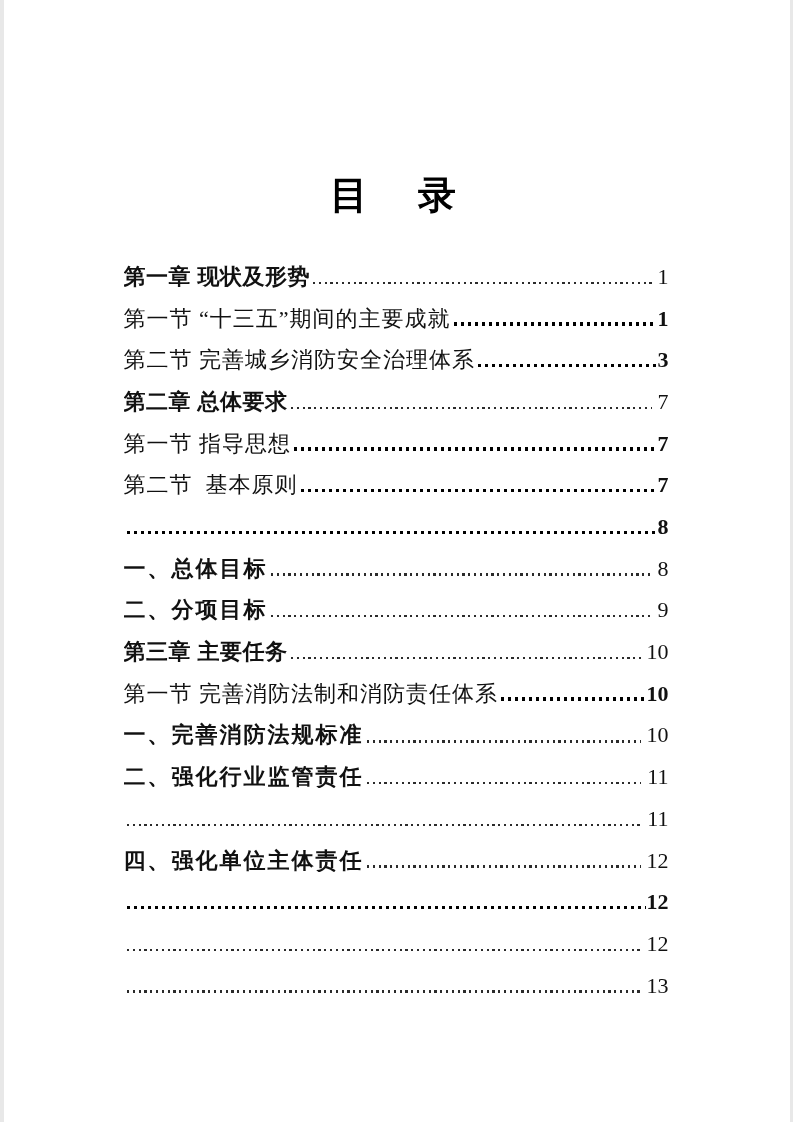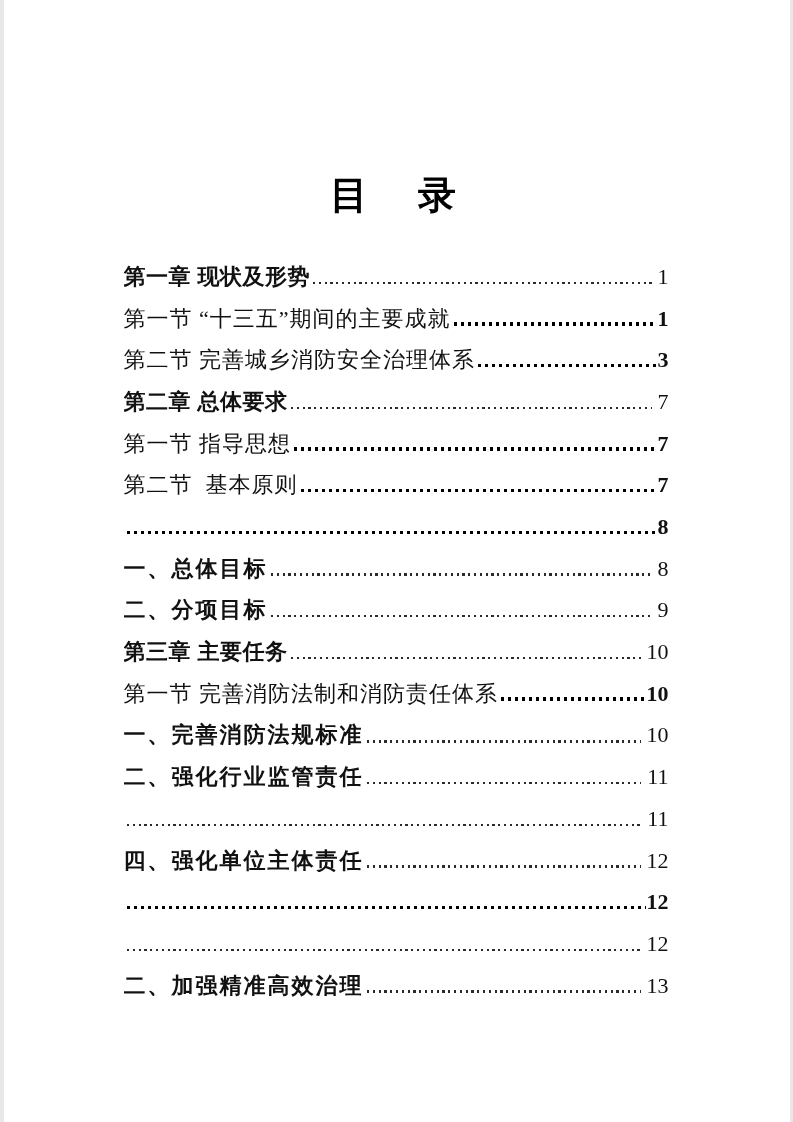--- a/index.html
+++ b/index.html
@@ -186,18 +186,17 @@
     <span class="toc-leader"></span>
     <span class="toc-page">12</span>
   </li>
 
   <li class="toc-row level-item">
     <span class="toc-leader"></span>
     <span class="toc-page">12</span>
   </li>
 
   <li class="toc-row level-item">
-    <span class="toc-label">二、加强精准高效治理</span>
     <span class="toc-leader"></span>
     <span class="toc-page">13</span>
   </li>
 </ol>
 </div>
 
 </body></html>

